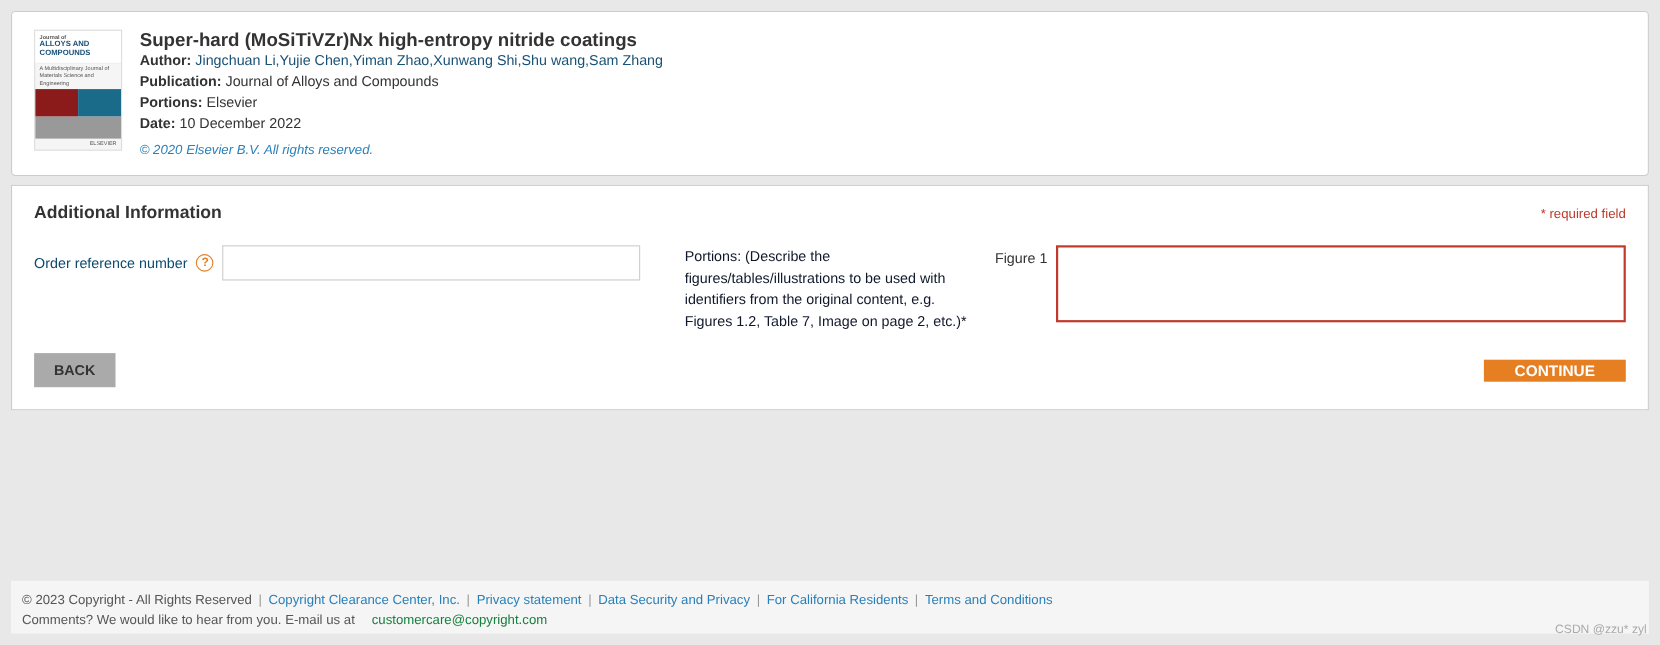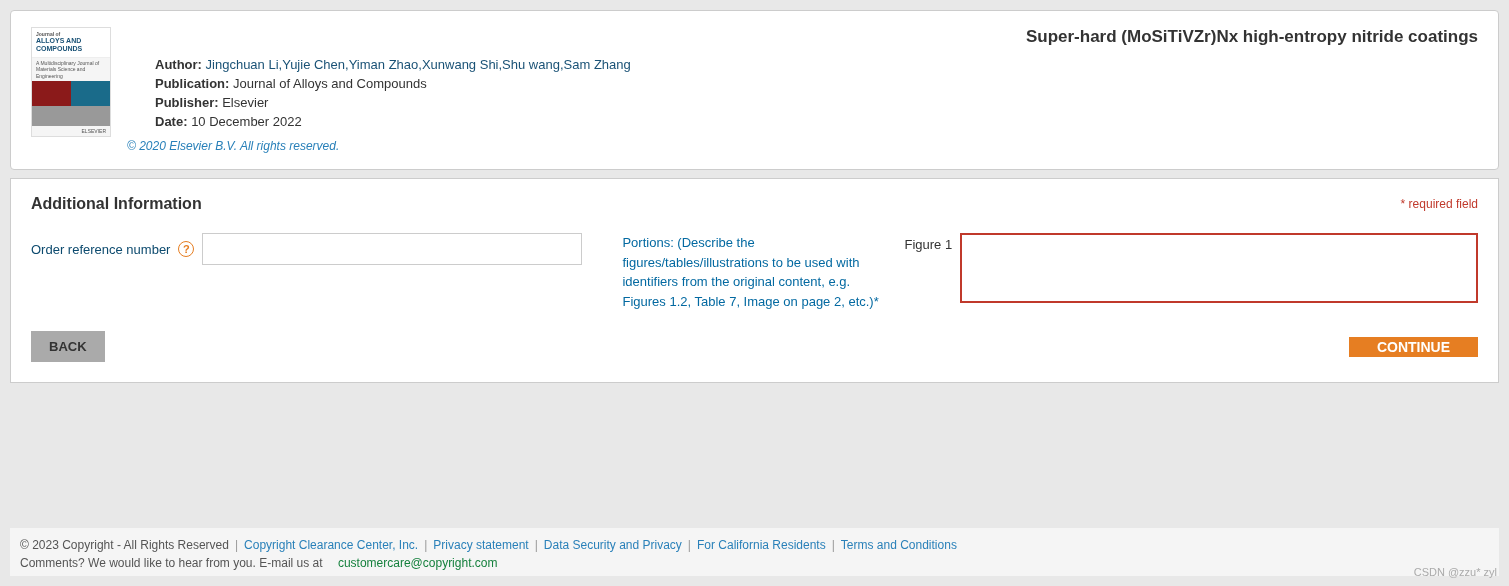--- a/index.html
+++ b/index.html
@@ -77,31 +77,28 @@
       padding: 2px 4px;
       text-align: right;
     }
     .article-info {
       flex: 1;
     }
     .article-title {
       font-size: 17px;
       font-weight: bold;
       color: #333;
-      margin-bottom: 10px;
-      text-align: right;
     }
     .article-meta {
       margin-bottom: 4px;
       font-size: 13px;
       color: #333;
     }
     .article-meta span.label {
       font-weight: bold;
-      margin-left: 28px;
     }
     .article-meta span.value {
       color: #333;
     }
     .article-meta span.value.authors {
       color: #1a5276;
     }
     .copyright-text {
       margin-top: 10px;
       font-size: 12px;
@@ -170,21 +167,21 @@
       outline: none;
     }
     .portions-group {
       display: flex;
       align-items: flex-start;
       gap: 12px;
       flex: 1;
     }
     .portions-label {
       font-size: 13px;
-      color: #0369a1;
+      color: #0f172a;
       max-width: 270px;
       line-height: 1.5;
     }
     .portions-input {
       flex: 1;
       height: 70px;
       border: 2px solid #c0392b;
       padding: 4px 8px;
       font-size: 13px;
       outline: none;
@@ -294,21 +291,21 @@
     <div class="article-title">Super-hard (MoSiTiVZr)Nx high-entropy nitride coatings</div>
     <div class="article-meta">
       <span class="label">Author:</span>
       <span class="value authors">Jingchuan Li,Yujie Chen,Yiman Zhao,Xunwang Shi,Shu wang,Sam Zhang</span>
     </div>
     <div class="article-meta">
       <span class="label">Publication:</span>
       <span class="value">Journal of Alloys and Compounds</span>
     </div>
     <div class="article-meta">
-      <span class="label">Publisher:</span>
+      <span class="label">Portions:</span>
       <span class="value">Elsevier</span>
     </div>
     <div class="article-meta">
       <span class="label">Date:</span>
       <span class="value">10 December 2022</span>
     </div>
     <div class="copyright-text">© 2020 Elsevier B.V. All rights reserved.</div>
   </div>
 </div>
 

